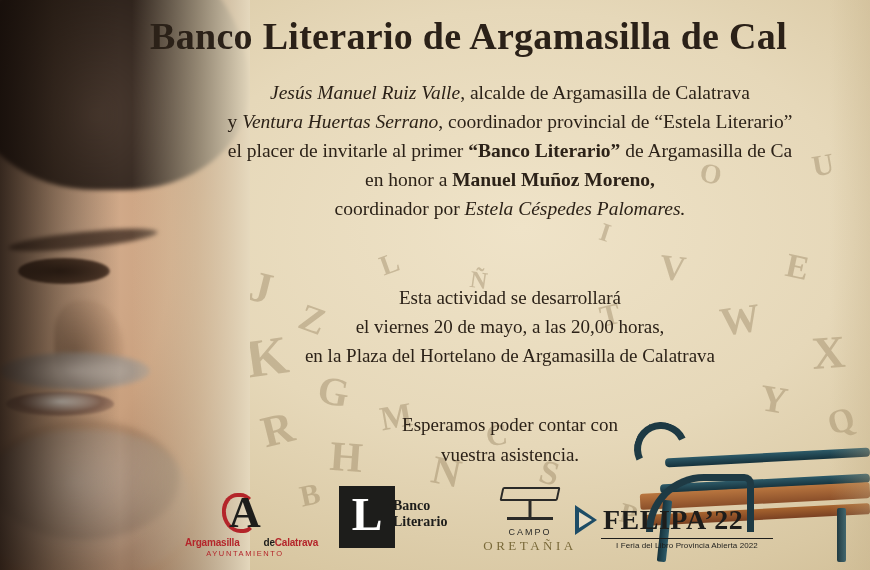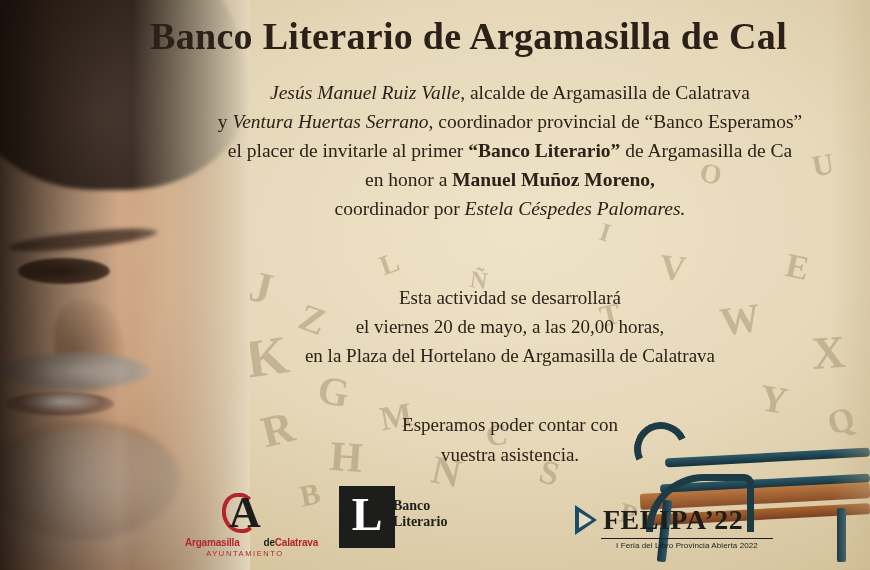--- a/index.html
+++ b/index.html
@@ -378,21 +378,21 @@
     <div class="leg l"></div>
     <div class="leg r"></div>
   </div>
 
   <div class="title">Banco Literario de Argamasilla de Cal</div>
 
   <div class="body">
 
     <div class="p1">
       <span class="l c"><i>Jesús Manuel Ruiz Valle</i><span>, alcalde de Argamasilla de Calatrava</span></span>
-      <span class="l c"><span>y </span><i>Ventura Huertas Serrano</i><span>, coordinador provincial de “Banco Esperamos”</span></span>
+      <span class="l c"><span>y </span><i>Ventura Huertas Serrano</i><span>, coordinador provincial de “Estela Literario”</span></span>
       <span class="l c"><span>el placer de invitarle al primer </span><b>“Banco Literario”</b><span> de Argamasilla de Ca</span></span>
       <span class="l c"><span>en honor a </span><b>Manuel Muñoz Moreno,</b></span>
       <span class="l c"><span>coordinador por </span><i>Estela Céspedes Palomares.</i></span>
     </div>
 
     <div class="p2">
       <div>Esta actividad se desarrollará</div>
       <div>el viernes 20 de mayo, a las 20,00 horas,</div>
       <div>en la Plaza del Hortelano de Argamasilla de Calatrava</div>
     </div>
@@ -415,20 +415,29 @@
     </div>
 
     <div class="logo logo-bl">
       <div class="lbox">L</div>
       <div class="txt">
         <div>Banco</div>
         <div>Literario</div>
       </div>
     </div>
 
+    <div class="logo logo-or">
+      <div class="glyph">
+        <div class="top"></div>
+        <div class="stem"></div>
+        <div class="base"></div>
+      </div>
+      <div class="c1">CAMPO</div>
+      <div class="c2">ORETAÑIA</div>
+    </div>
 
     <div class="logo logo-fe">
       <div class="row">
         <div class="tri"></div>
         <div class="name">FELIPA’22</div>
       </div>
       <div class="sub">I Feria del Libro Provincia Abierta 2022</div>
     </div>
 
   </div>

